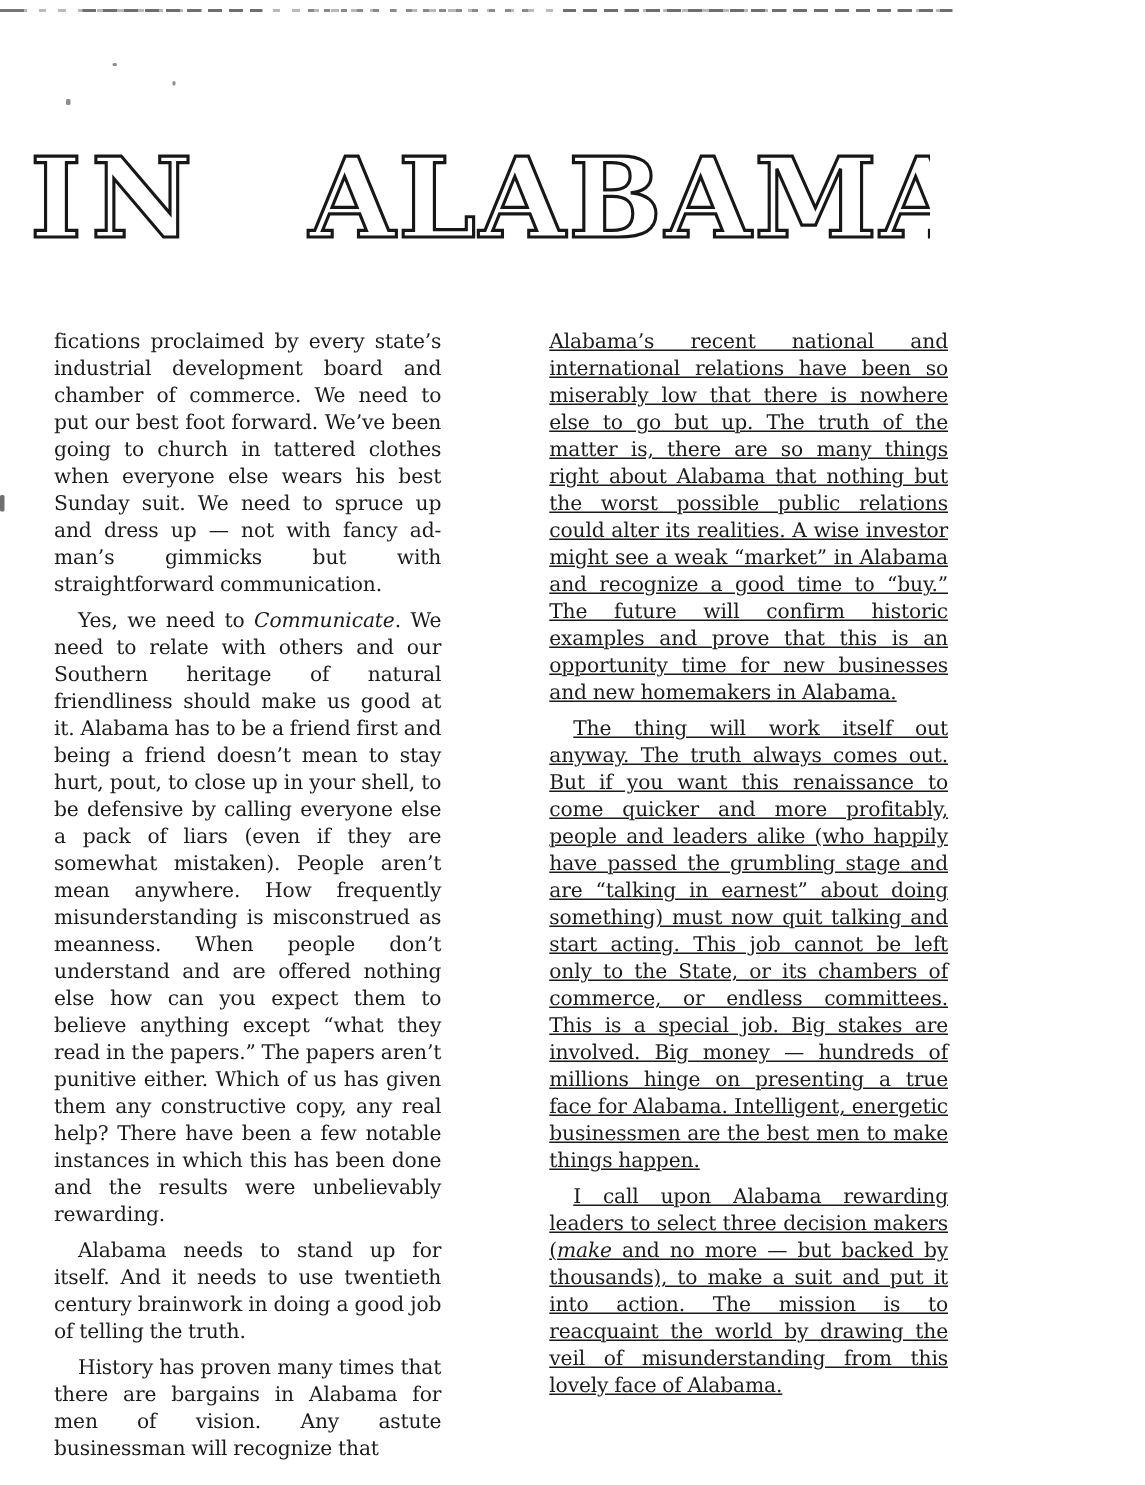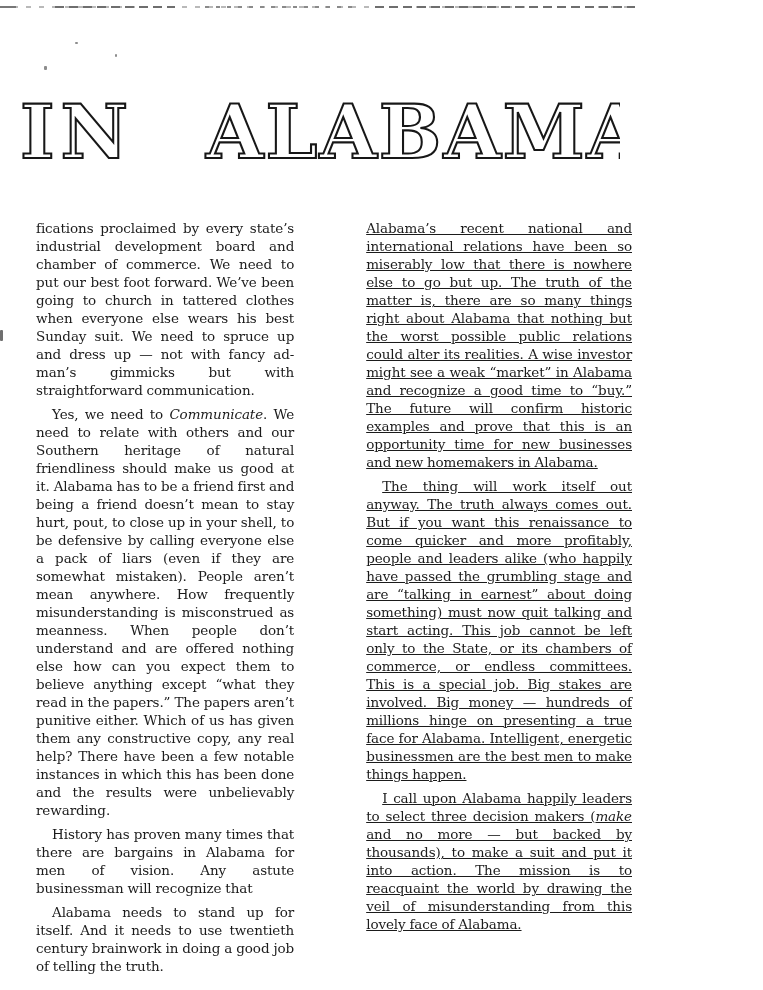--- a/index.html
+++ b/index.html
@@ -93,23 +93,23 @@
     <svg width="600" height="82" viewBox="0 0 600 82">
       <text x="0" y="64" font-family="DejaVu Serif, serif" font-size="74" font-weight="bold" fill="#ffffff" stroke="#171717" stroke-width="2.1" letter-spacing="6">IN</text>
       <text x="186" y="64" font-family="DejaVu Serif, serif" font-size="74" font-weight="bold" fill="#ffffff" stroke="#171717" stroke-width="2.1" letter-spacing="2">ALABAMA</text>
     </svg>
   </h1>
 
   <div class="columns">
     <div class="col left">
         <p><span>fications proclaimed by every state’s industrial development board and chamber of commerce. We need to put our best foot forward. We’ve been going to church in tattered clothes when everyone else wears his best Sunday suit. We need to spruce up and dress up — not with fancy ad-man’s gimmicks but with straightforward communication.</span></p>
         <p class="indent"><span>Yes, we need to </span><span class="italic">Communicate</span><span>. We need to relate with others and our Southern heritage of natural friendliness should make us good at it. Alabama has to be a friend first and being a friend doesn’t mean to stay hurt, pout, to close up in your shell, to be defensive by calling everyone else a pack of liars (even if they are somewhat mistaken). People aren’t mean anywhere. How frequently misunderstanding is misconstrued as meanness. When people don’t understand and are offered nothing else how can you expect them to believe anything except “what they read in the papers.” The papers aren’t punitive either. Which of us has given them any constructive copy, any real help? There have been a few notable instances in which this has been done and the results were unbelievably rewarding.</span></p>
+        <p class="indent"><span>Alabama needs to stand up for itself. And it needs to use twentieth century brainwork in doing a good job of telling the truth.</span></p>
         <p class="indent"><span>History has proven many times that there are bargains in Alabama for men of vision. Any astute businessman will recognize that</span></p>
-        <p class="indent"><span>Alabama needs to stand up for itself. And it needs to use twentieth century brainwork in doing a good job of telling the truth.</span></p>
       </div>
     <div class="col right">
         <p><span>Alabama’s recent national and international relations have been so miserably low that there is nowhere else to go but up. The truth of the matter is, there are so many things right about Alabama that nothing but the worst possible public relations could alter its realities. A wise investor might see a weak “market” in Alabama and recognize a good time to “buy.” The future will confirm historic examples and prove that this is an opportunity time for new businesses and new homemakers in Alabama.</span></p>
         <p class="indent"><span>The thing will work itself out anyway. The truth always comes out. But if you want this renaissance to come quicker and more profitably, people and leaders alike (who happily have passed the grumbling stage and are “talking in earnest” about doing something) must now quit talking and start acting. This job cannot be left only to the State, or its chambers of commerce, or endless committees. This is a special job. Big stakes are involved. Big money — hundreds of millions hinge on presenting a true face for Alabama. Intelligent, energetic businessmen are the best men to make things happen.</span></p>
-        <p class="indent"><span>I call upon Alabama happily leaders to select three decision makers (</span><span class="italic">make</span><span> and no more — but backed by thousands), to make a suit and put it into action. The mission is to reacquaint the world by drawing the veil of misunderstanding from this lovely face of Alabama.</span></p>
+        <p class="indent"><span>I call upon Alabama rewarding leaders to select three decision makers (</span><span class="italic">make</span><span> and no more — but backed by thousands), to make a suit and put it into action. The mission is to reacquaint the world by drawing the veil of misunderstanding from this lovely face of Alabama.</span></p>
       </div>
   </div>
 
 </div>
 
 </body></html>

